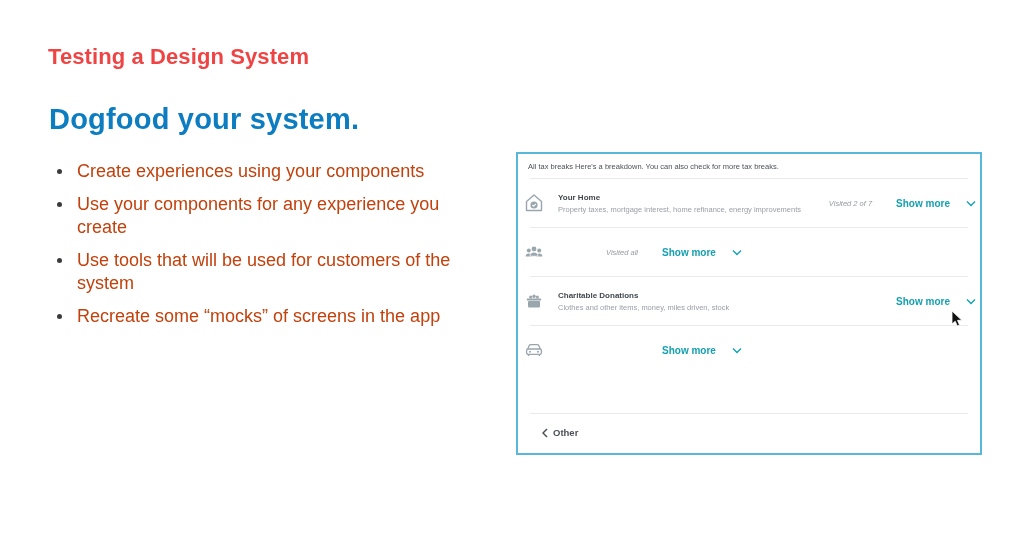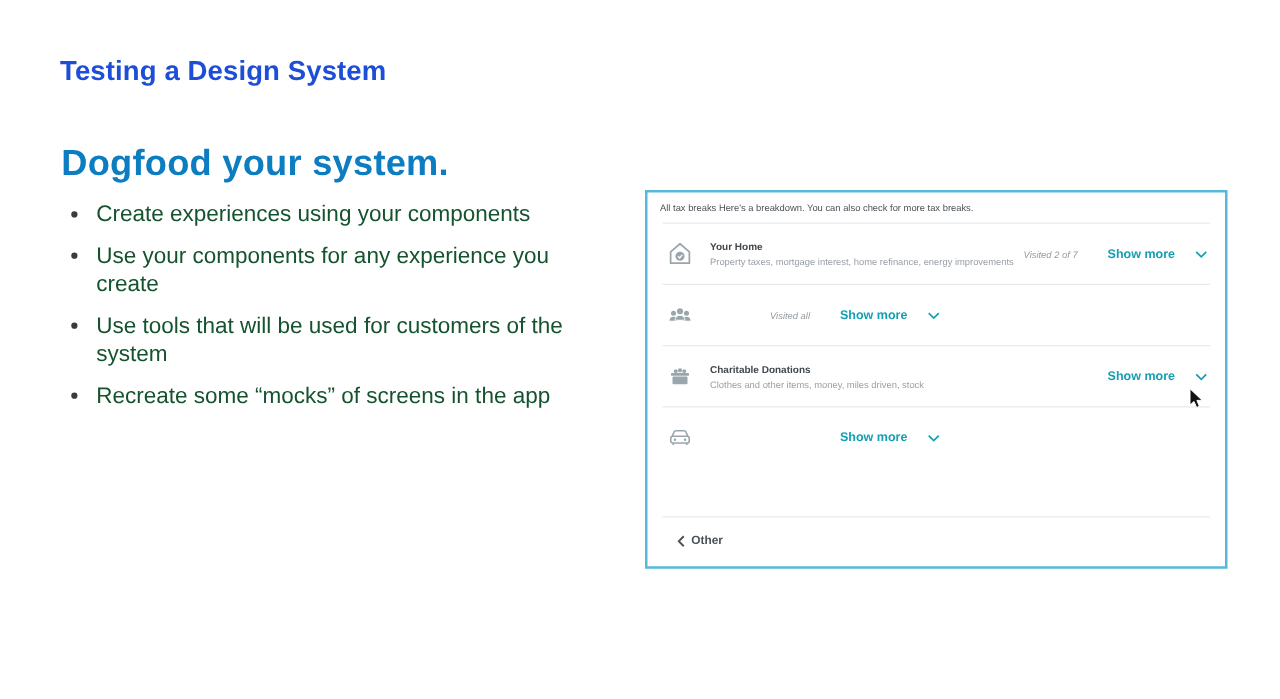--- a/index.html
+++ b/index.html
@@ -1,37 +1,37 @@
 <!DOCTYPE html>
 <html><head>
 <meta charset="utf-8">
 <style>
   * { margin:0; padding:0; box-sizing:border-box; }
   html,body { width:1024px; height:559px; background:#ffffff; overflow:hidden;
     font-family:"Liberation Sans", sans-serif; position:relative; }
 
   
   .slide-title { position:absolute; left:48px; top:44px;
-    font-size:22px; font-weight:bold; color:#1d4ed8; letter-spacing:.1px; }
-  .slide-heading { position:absolute; left:49px; top:115px;
+    font-size:22px; font-weight:bold; color:#ef4444; letter-spacing:.1px; }
+  .slide-heading { position:absolute; left:49px; top:103px;
     font-size:29px; font-weight:bold; color:#0d7dc2; letter-spacing:.2px; }
   .bullets { position:absolute; left:50px; top:160px; width:480px; }
   .bullet { display:flex; margin-bottom:10px; }
   .bullet-dot { flex:none; width:27px; padding-left:7px; }
   .bullet-dot::before { content:""; display:block; width:5px; height:5px;
     border-radius:50%; background:#3b3b3b; margin-top:9px; }
-  .bullet-text { font-size:18px; line-height:23px; color:#14532d;
+  .bullet-text { font-size:18px; line-height:23px; color:#c2410c;
     white-space:pre-line; }
 
   
   .panel { position:absolute; left:516px; top:152px; width:466px; height:303px;
     background:#ffffff; border:2px solid #57b8d9; }
   .panel-header { padding:8px 19px 7px 10px; font-size:7.5px; color:#4c5157; }
   .divider { height:1px; background:#e8eaec; margin:0 12px; }
-  .row { display:flex; align-items:center; height:48px; padding:0 14px; }
+  .row { display:flex; align-items:center; height:48px; padding:0 4px; }
   .row-icon { flex:none; width:24px; height:24px; margin-right:12px;
     display:flex; align-items:center; justify-content:center; }
   .row-text { flex:1; min-width:0; white-space:nowrap; }
   .row-title { font-size:8px; font-weight:bold; color:#42484d; margin-bottom:3px; }
   .row-sub { font-size:7.5px; color:#999fa6; }
   .row-visited { flex:none; width:80px; text-align:right; font-size:7.5px;
     font-style:italic; color:#949ba1; margin-right:24px; }
   .show-more { flex:none; display:flex; align-items:center; gap:16px;
     font-size:10px; font-weight:bold; color:#14a0b2; cursor:pointer;
     background:none; border:none; font-family:inherit; }

